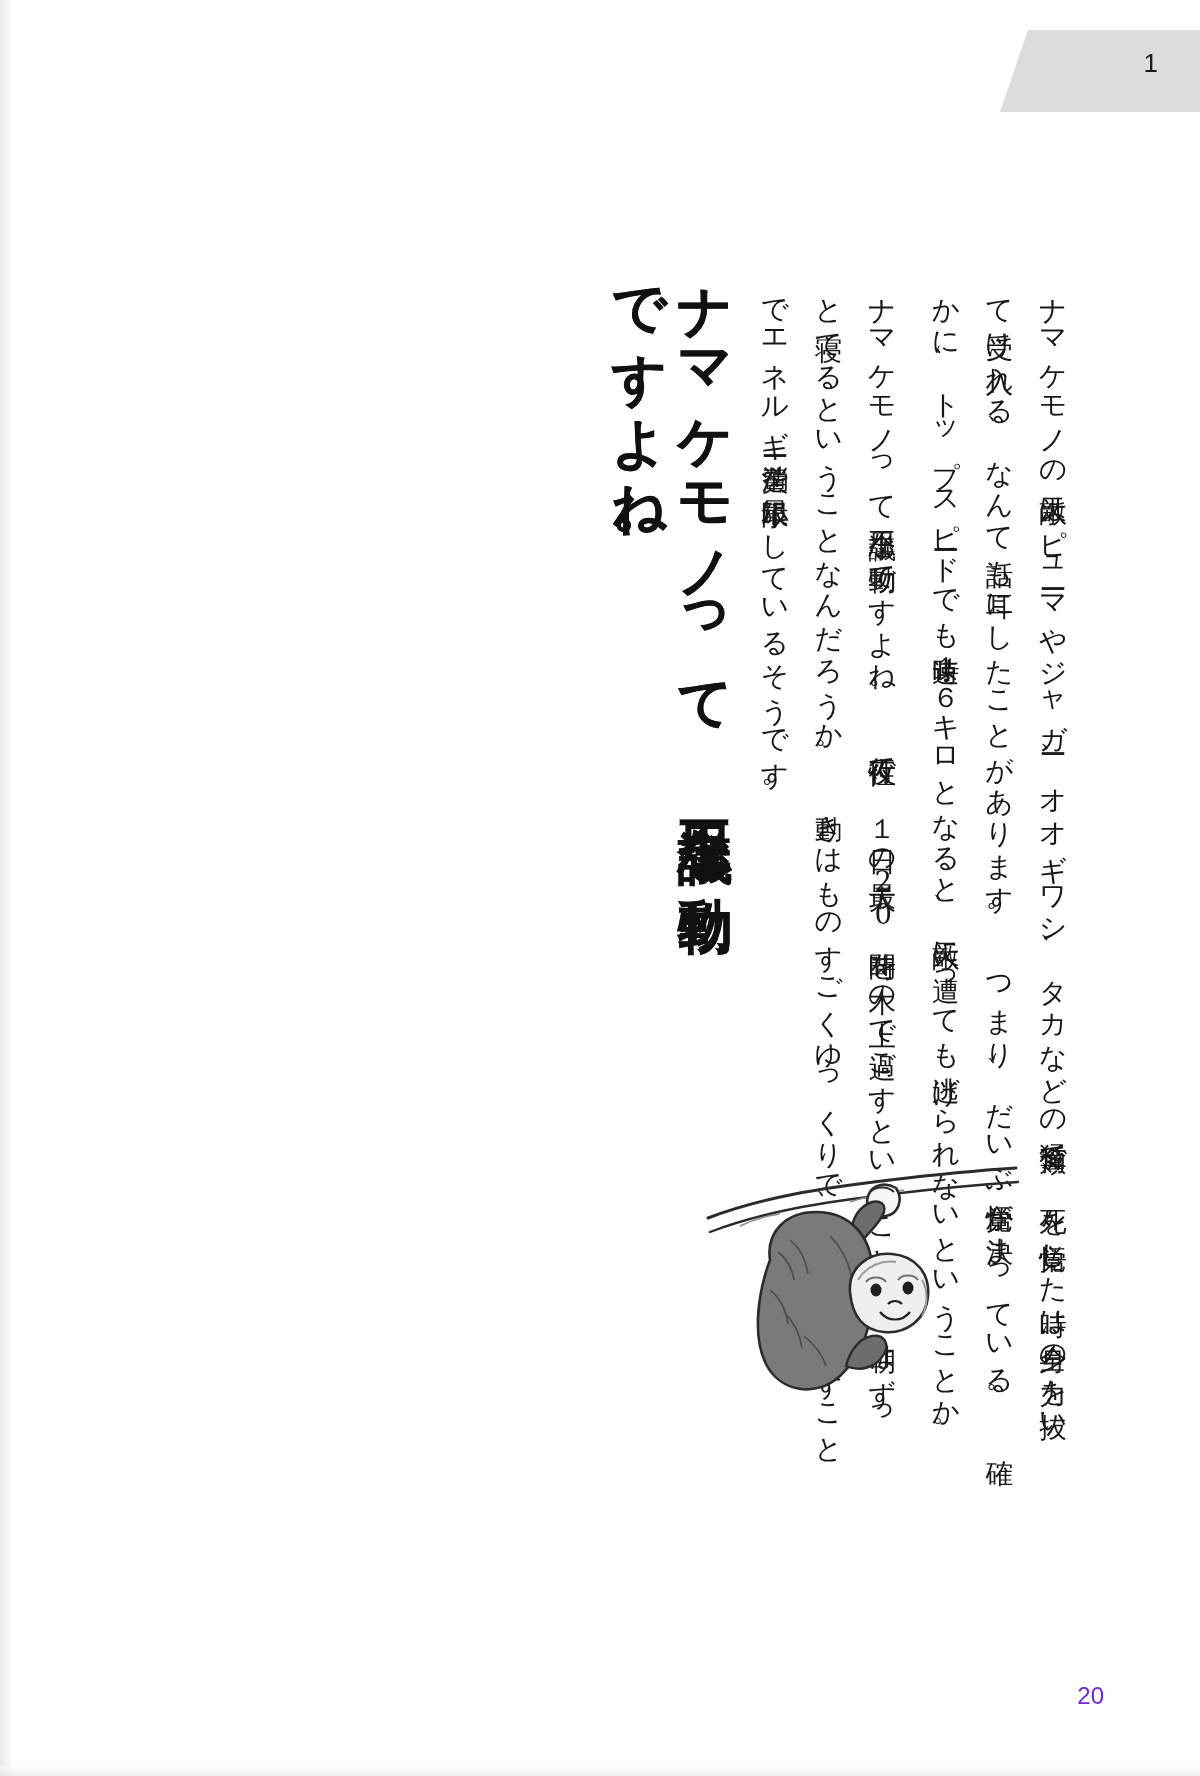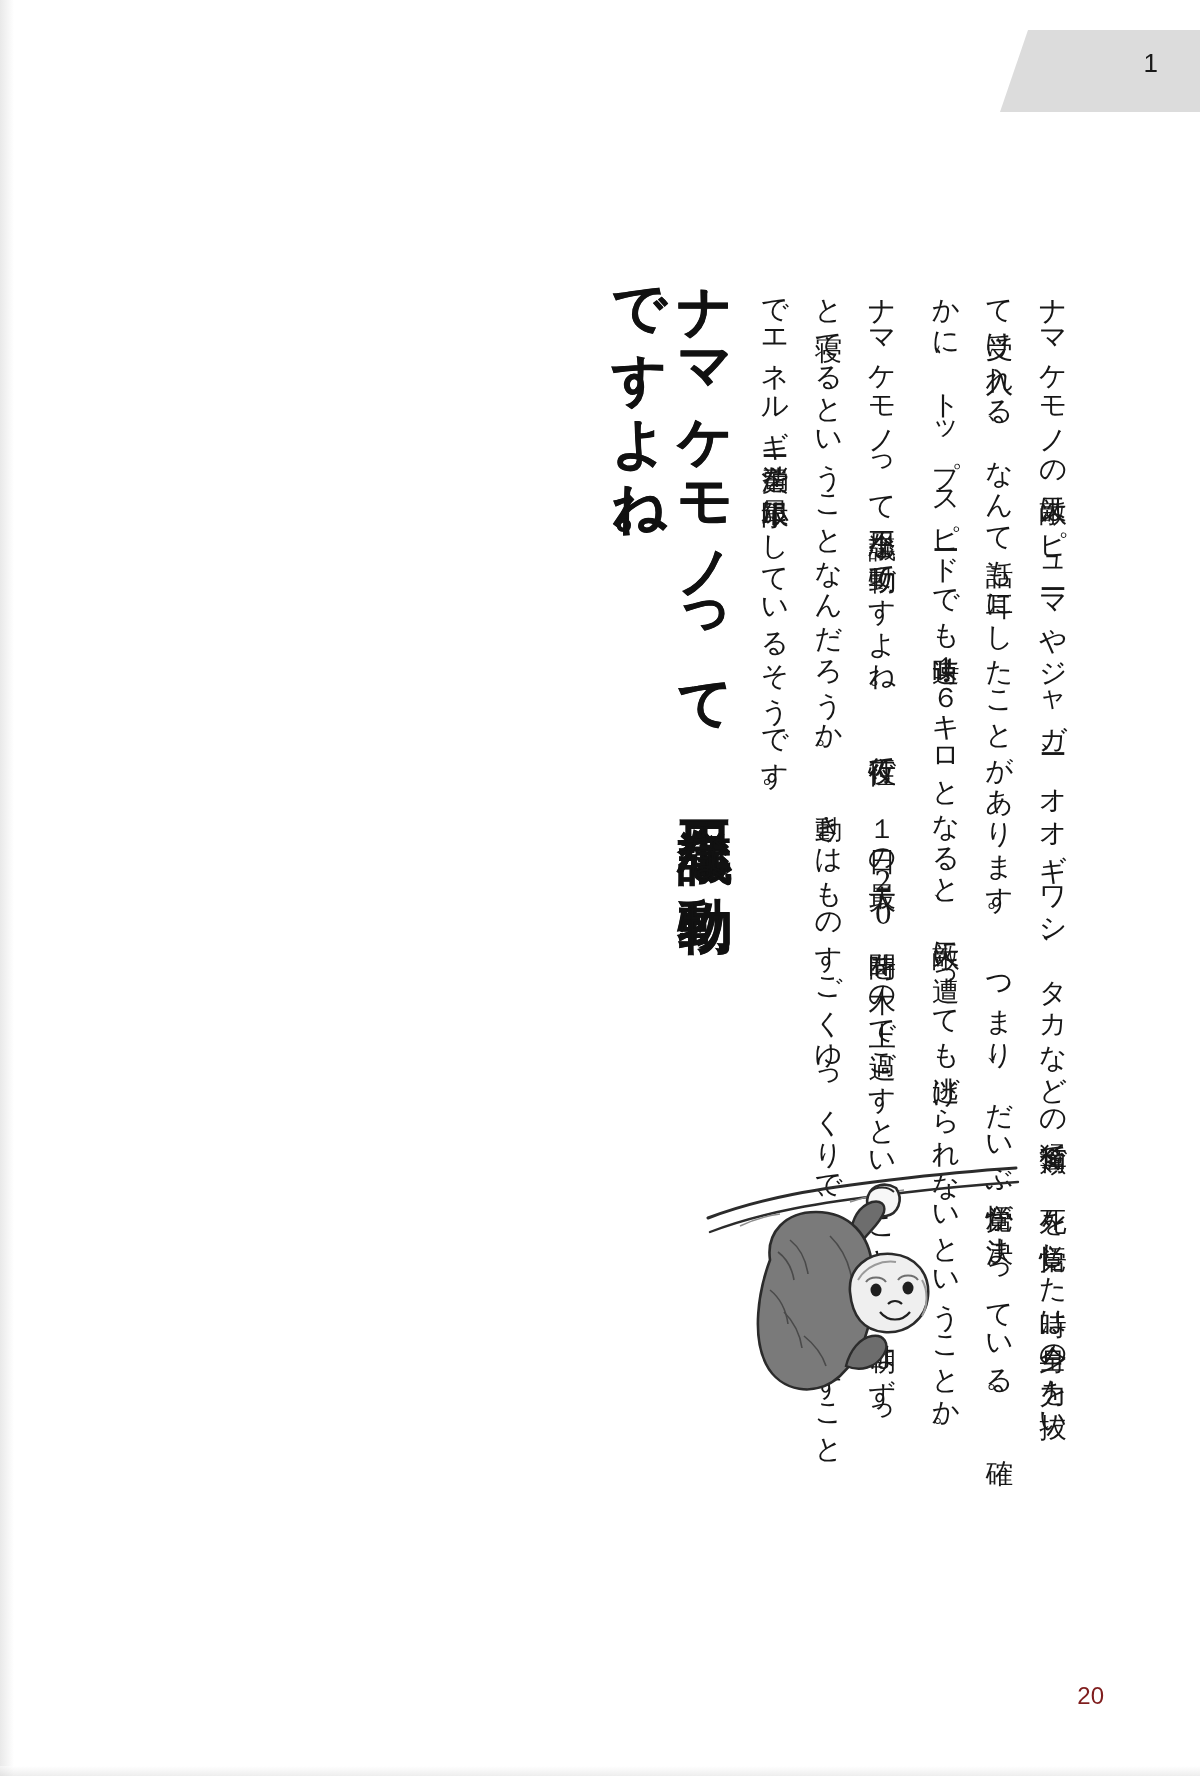--- a/index.html
+++ b/index.html
@@ -92,21 +92,21 @@
     padding-top: 30px;
   }
 
   
   .folio {
     position: absolute;
     right: 96px;
     bottom: 66px;
     font-size: 24px;
     font-family: "Liberation Sans", sans-serif;
-    color: #7f1d1d;
+    color: #6d28d9;
   }
 
   
   .sloth {
     position: absolute;
     left: 700px;
     top: 1140px;
     width: 320px;
     height: 300px;
   }

